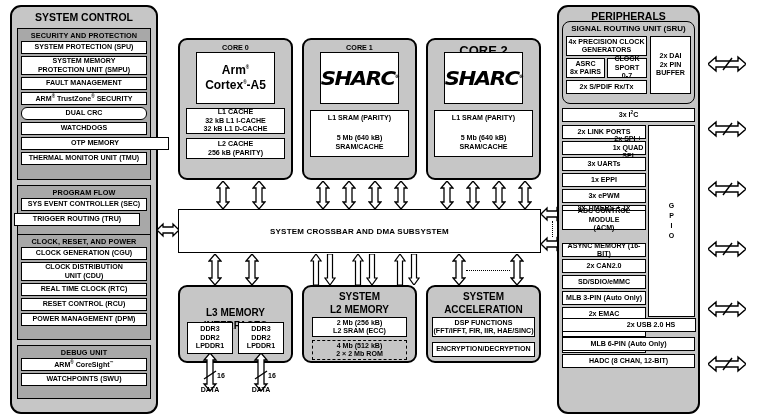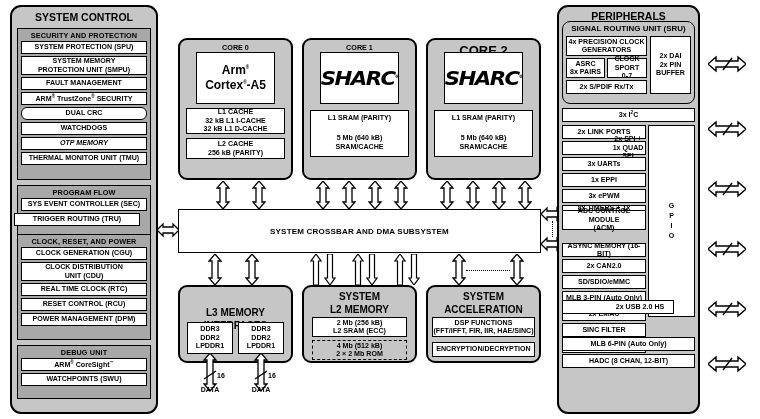--- a/index.html
+++ b/index.html
@@ -48,21 +48,21 @@
   <div class="abs cell" style="left:21px;top:41px;width:126px;height:13px;">SYSTEM PROTECTION (SPU)</div>
   <div class="abs cell" style="left:21px;top:56px;width:126px;height:19px;">
     <span style="display:block">SYSTEM MEMORY<br>PROTECTION UNIT (SMPU)</span>
   </div>
   <div class="abs cell" style="left:21px;top:77px;width:126px;height:13px;">FAULT MANAGEMENT</div>
   <div class="abs cell" style="left:21px;top:92px;width:126px;height:13px;">
     <span>ARM<span class="sup">®</span>&nbsp;TrustZone<span class="sup">®</span>&nbsp;SECURITY</span>
   </div>
   <div class="abs cell" style="left:21px;top:107px;width:126px;height:13px;border-radius:6px;">DUAL CRC</div>
   <div class="abs cell" style="left:21px;top:122px;width:126px;height:13px;">WATCHDOGS</div>
-  <div class="abs cell" style="left:21px;top:137px;width:126px;height:13px;font-style:italic;">OTP MEMORY</div>
+  <div class="abs cell" style="left:21px;top:137px;width:148px;height:13px;">OTP MEMORY</div>
   <div class="abs cell" style="left:21px;top:152px;width:126px;height:13px;">THERMAL MONITOR UNIT (TMU)</div>
 
   <div class="abs grp" style="left:17px;top:185px;width:134px;height:54px;">
     <div class="grp-hdr">PROGRAM FLOW</div>
   </div>
   <div class="abs cell" style="left:21px;top:198px;width:126px;height:13px;">SYS EVENT CONTROLLER (SEC)</div>
   <div class="abs cell" style="left:14px;top:213px;width:126px;height:13px;">TRIGGER ROUTING (TRU)</div>
 
   <div class="abs grp" style="left:17px;top:234px;width:134px;height:106px;">
     <div class="grp-hdr">CLOCK, RESET, AND POWER</div>
@@ -352,21 +352,21 @@
       <div class="abs cell" style="left: 562px; top: 243px; width: 84px; height: 14px;">ASYNC MEMORY (16-BIT)</div>
       <div class="abs cell" style="left: 562px; top: 259px; width: 84px; height: 14px;">2x CAN2.0</div>
       <div class="abs cell" style="left: 562px; top: 275px; width: 84px; height: 14px;">SD/SDIO/eMMC</div>
       <div class="abs cell" style="left: 562px; top: 291px; width: 84px; height: 14px;">MLB 3-PIN (Auto Only)</div>
       <div class="abs cell" style="left: 562px; top: 307px; width: 84px; height: 14px;">2x EMAC</div>
       <div class="abs cell" style="left: 562px; top: 323px; width: 84px; height: 14px;">SINC FILTER</div>
       <div class="abs cell" style="left: 562px; top: 339px; width: 84px; height: 14px;">8x SHARC FLAGS</div>
     </div>
 
   <div id="peripheral-bottom-list">
-      <div class="abs cell" style="left: 562px; top: 300px; width: 112px; height: 14px; padding-left: 44px;">2x USB 2.0 HS</div>
+      <div class="abs cell" style="left: 562px; top: 318px; width: 134px; height: 14px; padding-left: 44px;">2x USB 2.0 HS</div>
       <div class="abs cell" style="left: 562px; top: 337px; width: 133px; height: 14px;">MLB 6-PIN (Auto Only)</div>
       <div class="abs cell" style="left: 562px; top: 354px; width: 133px; height: 14px;">HADC (8 CHAN, 12-BIT)</div>
     </div>
 
   <div id="external-arrows">
       <div class="arw" style="left: 708px; top: 55px;"><svg width="38" height="18" viewBox="0 0 38 18">
           <polygon points="0,9 8,2 8,6 30,6 30,2 38,9 30,16 30,12 8,12 8,16" fill="#fff" stroke="#000" stroke-width="1.4"></polygon>
           <line x1="15" y1="15" x2="24" y2="3" stroke="#000" stroke-width="1.4"></line>
         </svg></div>
       <div class="arw" style="left: 708px; top: 120px;"><svg width="38" height="18" viewBox="0 0 38 18">

